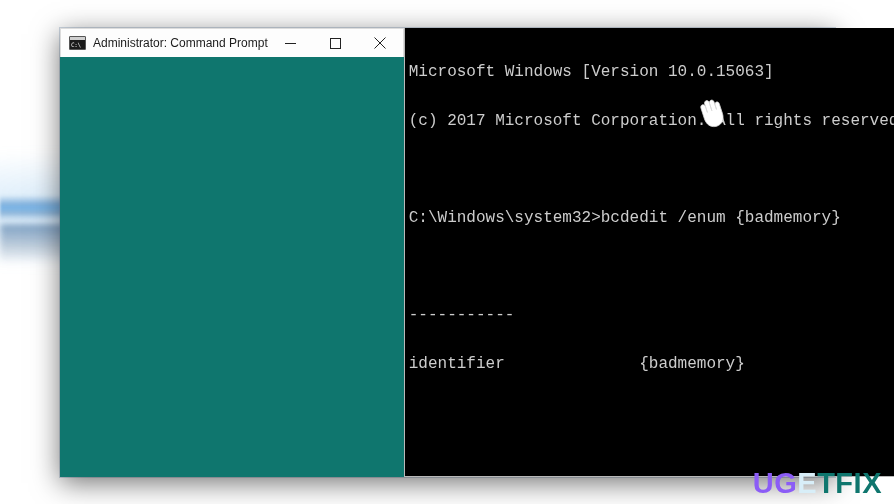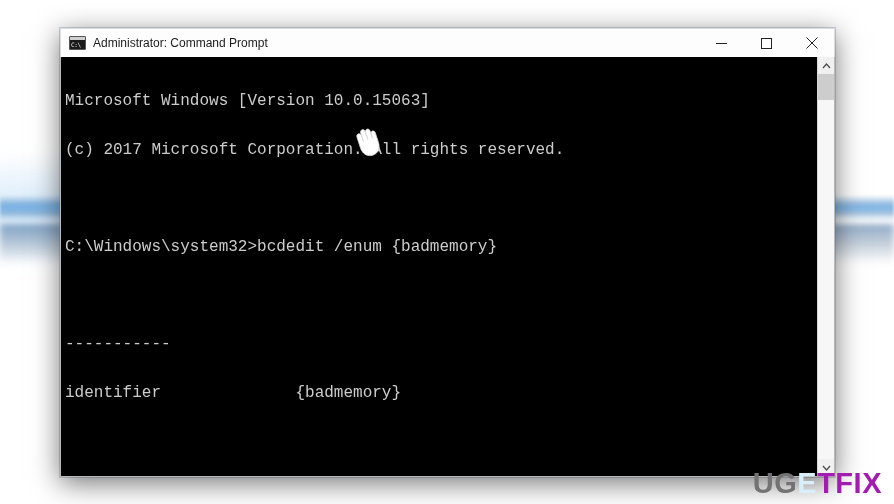--- a/index.html
+++ b/index.html
@@ -67,21 +67,21 @@
     filter: blur(6px);
     pointer-events: none;
   }
 
   
   #cmd-window {
     position: absolute;
     left: 60px; top: 28px;
     width: 775px; height: 449px;
     box-shadow: 0 6px 26px rgba(0,0,0,0.55), 0 0 0 1px rgba(120,150,180,0.35);
-    display: flex; flex-direction: column;
+    display: flex; flex-direction: row;
     background: #0f766e;
   }
   #titlebar {
     height: 29px;
     background: #fdfdfd;
     border: 1px solid #dcdcdc;
     border-bottom: none;
     display: flex; align-items: center;
     flex: 0 0 auto;
     user-select: none;
@@ -184,23 +184,23 @@
     position: absolute;
     right: 12px; bottom: 6px;
     font-family: "Liberation Sans", sans-serif;
     font-size: 29px;
     font-weight: bold;
     letter-spacing: 0.5px;
     line-height: 30px;
     user-select: none;
     white-space: nowrap;
   }
-  #watermark .wm-ug { color: #737373; }
+  #watermark .wm-ug { color: #8b5cf6; }
   #watermark .wm-e  { color: #d8eef8; position: relative; display: inline-block; }
-  #watermark .wm-tfix { color: #a21caf; }
+  #watermark .wm-tfix { color: #0f766e; }
 </style>
 </head>
 <body>
 
 <div id="desktop">
   <div id="sheen"></div>
   <div id="light-band"></div>
   <div id="light-band2"></div>
 
   <div id="cmd-window">

